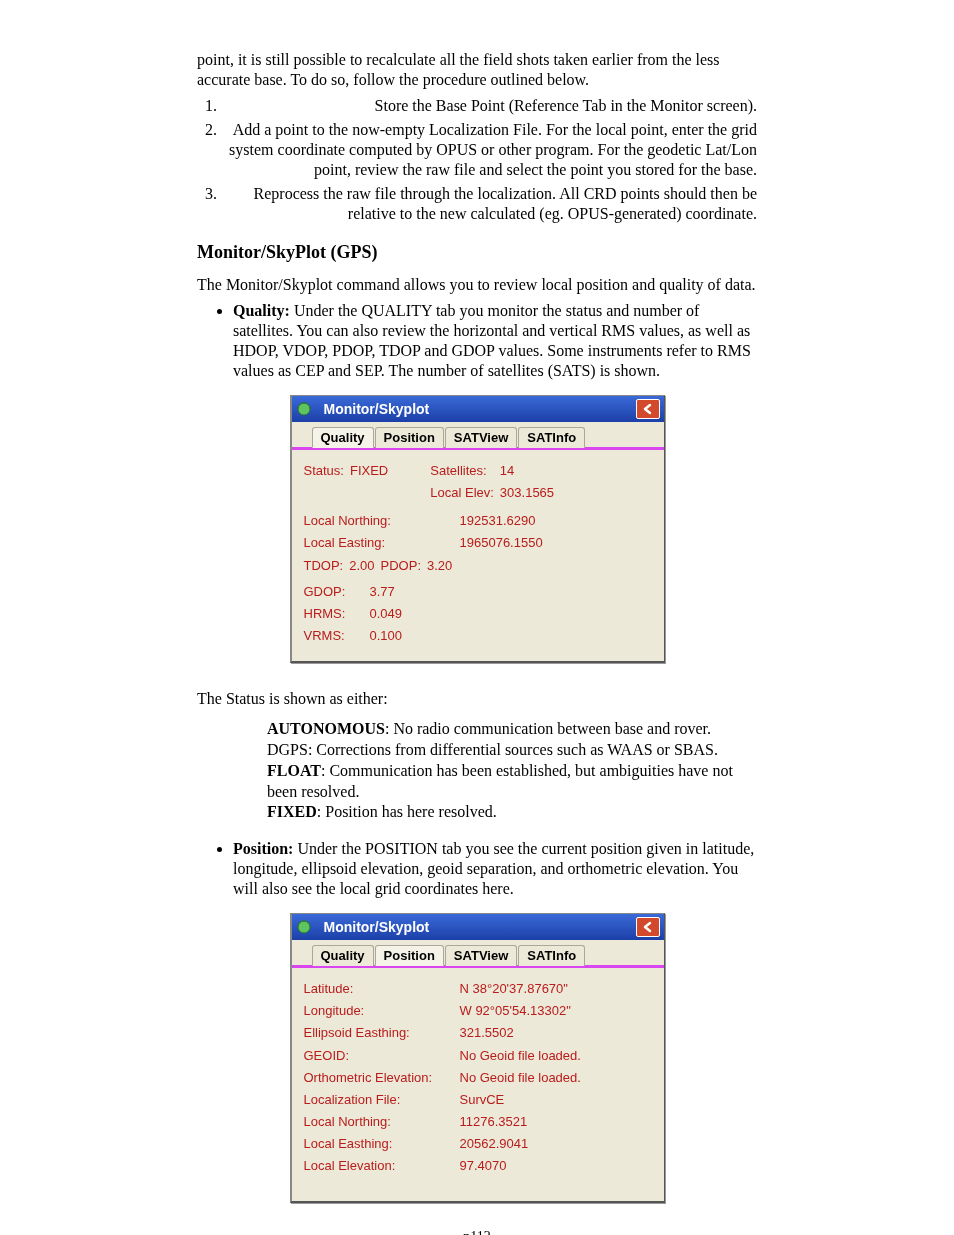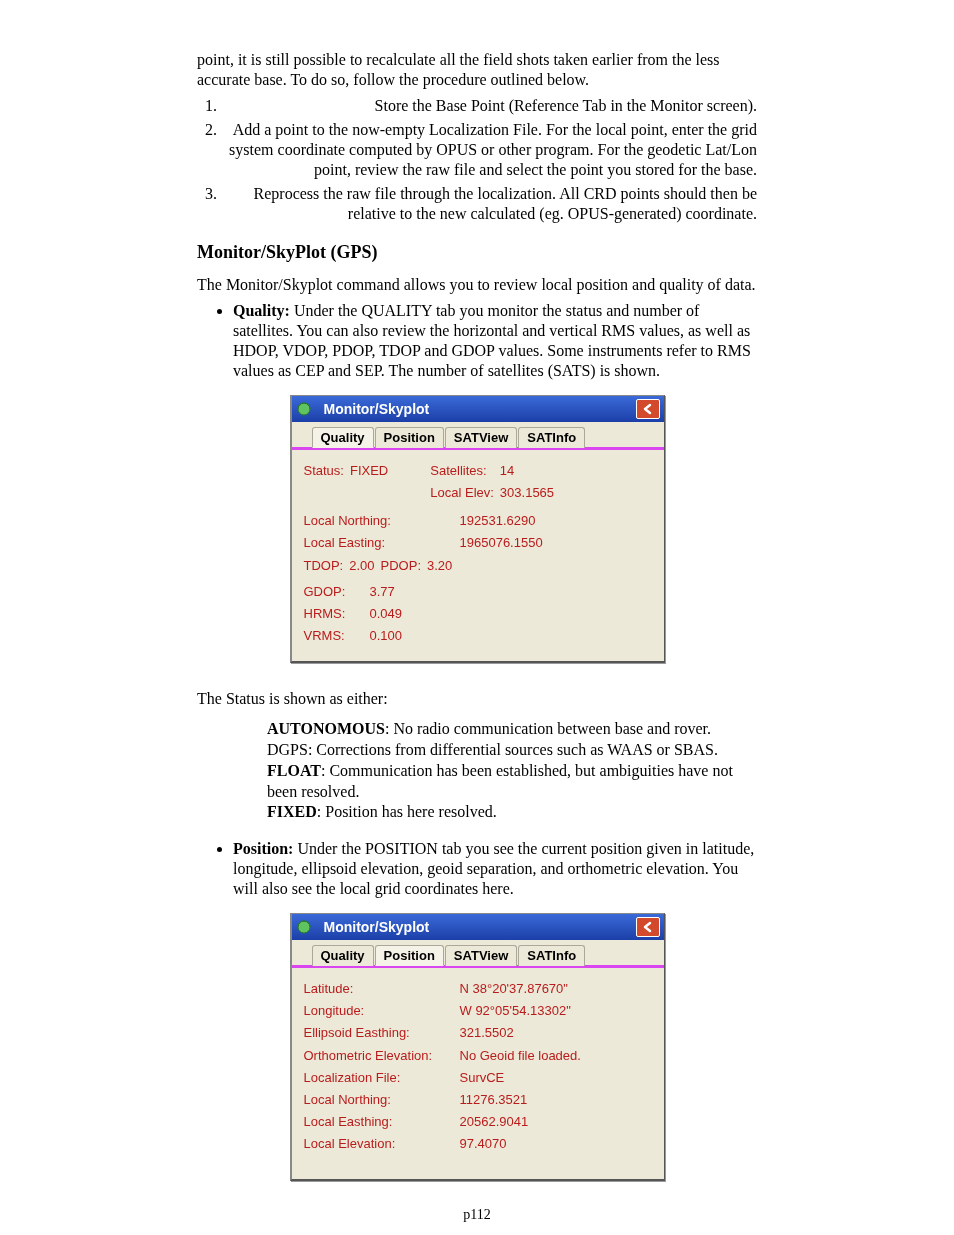--- a/index.html
+++ b/index.html
@@ -177,20 +177,24 @@
             </tr>
         <tr>
               <td>Longitude:</td>
               <td>W 92°05'54.13302"</td>
             </tr>
         <tr>
               <td>Ellipsoid Easthing:</td>
               <td>321.5502</td>
             </tr>
         <tr>
+              <td>GEOID:</td>
+              <td>No Geoid file loaded.</td>
+            </tr>
+        <tr>
               <td>Orthometric Elevation:</td>
               <td>No Geoid file loaded.</td>
             </tr>
         <tr>
               <td>Localization File:</td>
               <td>SurvCE</td>
             </tr>
         <tr>
               <td>Local Northing:</td>
               <td>11276.3521</td>

